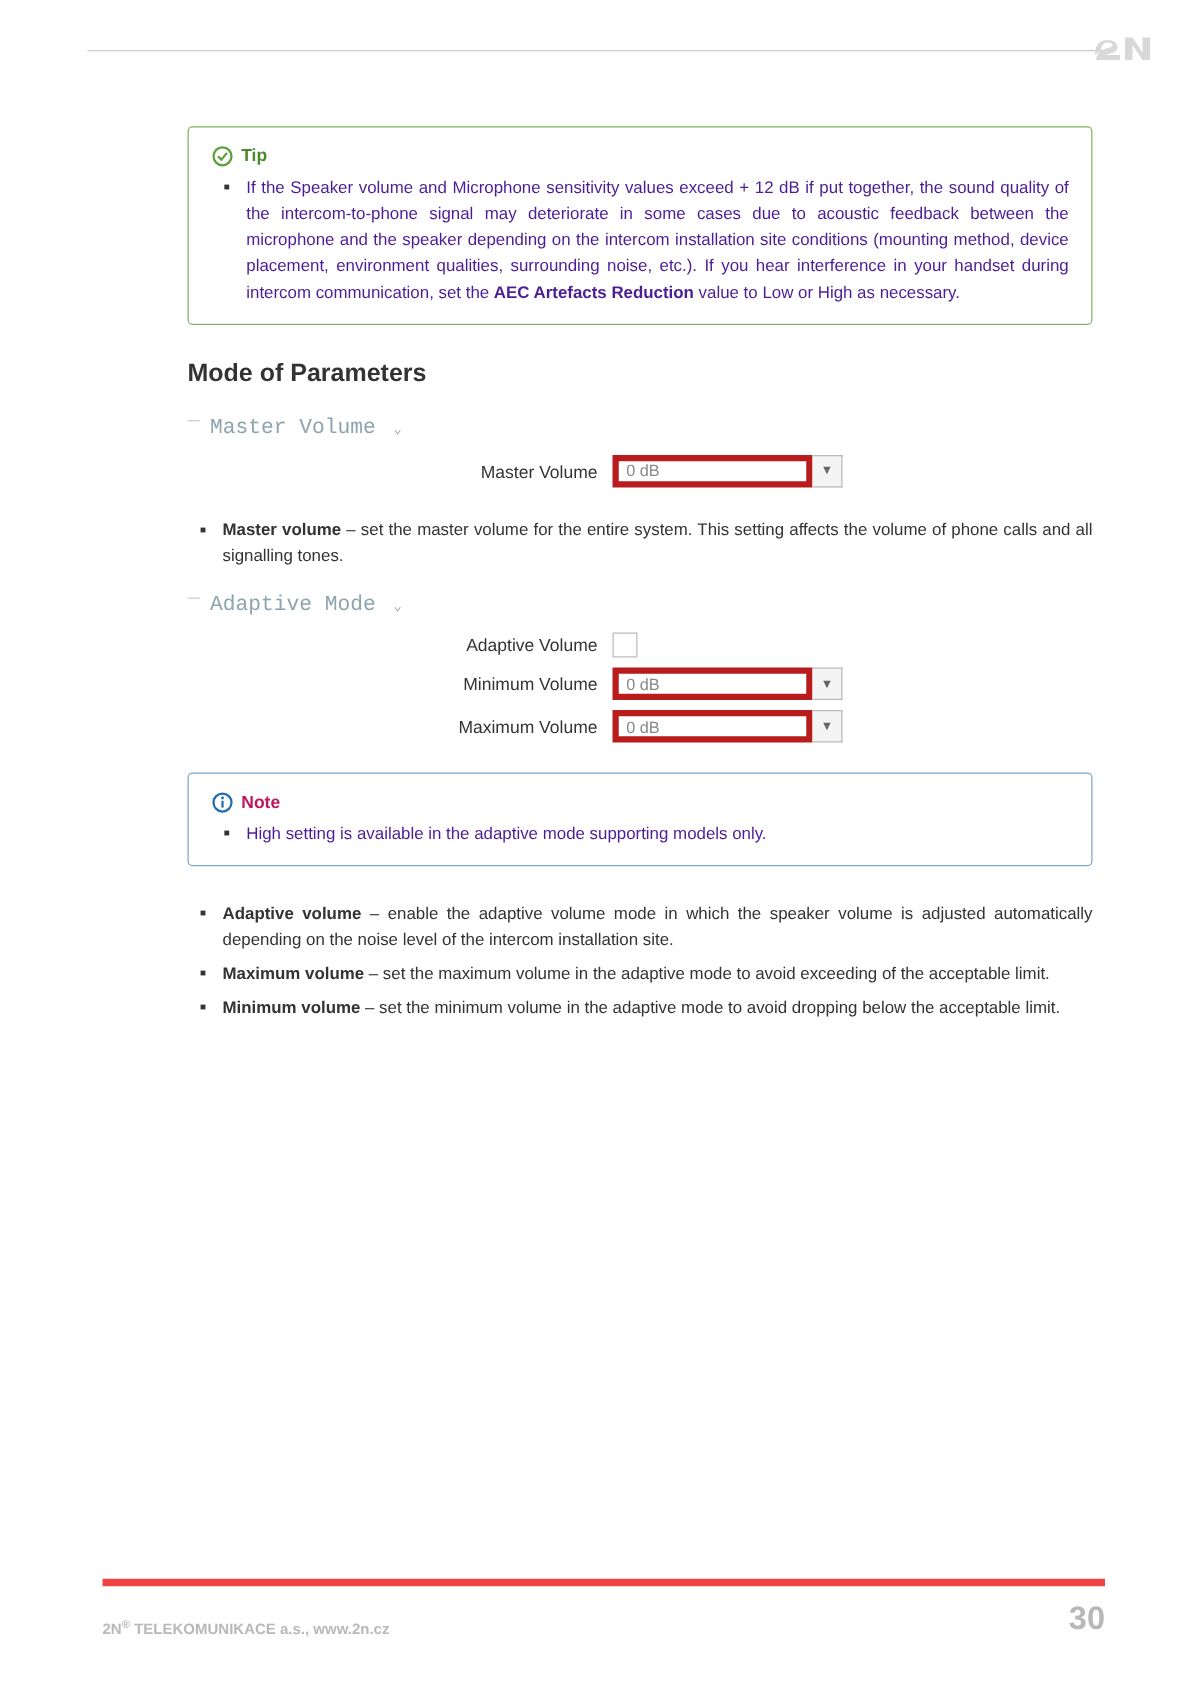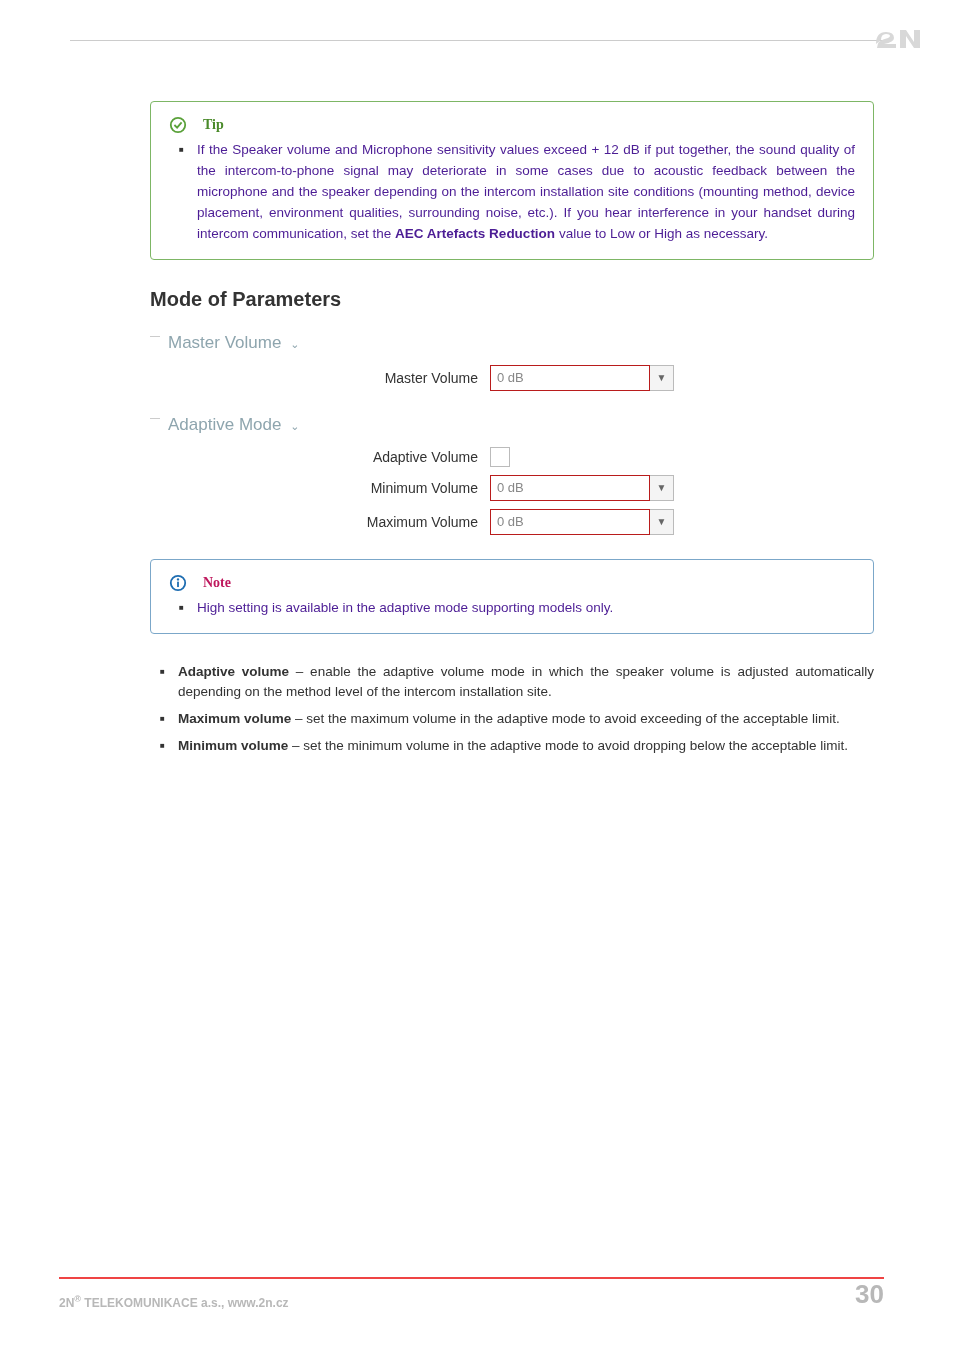--- a/index.html
+++ b/index.html
@@ -3,43 +3,43 @@
   <meta charset="utf-8">
   <style>
     * { margin:0; padding:0; box-sizing:border-box; }
     body { font-family:Verdana,Arial,sans-serif; background:#fff; width:954px; height:1350px; position:relative; color:#333; }
     .page { padding:40px 70px 0 70px; }
     .logo-corner { position:absolute; top:18px; right:30px; }
     .hr-line { border:none; border-top:1px solid #ccc; margin-bottom:60px; }
     .callout { border:1px solid; border-radius:4px; padding:14px 18px; margin:10px 0 28px 80px; margin-right:10px; }
     .callout.tip { border-color:#7db665; background:#fff; }
     .callout.note { border-color:#7ba7c9; background:#fff; }
-    .callout-head { display:flex; align-items:center; gap:16px; font-weight:bold; font-size:14px; margin-bottom:6px;font-family:Liberation Serif, serif; }
+    .callout-head { display:flex; align-items:flex-start; gap:6px; font-weight:bold; font-size:14px; margin-bottom:6px; }
     .callout-head.tip-h { color:#4a8a2a; }
     .callout-head.note-h { color:#be185d; }
     .callout-icon { width:18px; height:18px; flex-shrink:0; }
     .callout-body { font-size:13.5px; line-height:1.55; text-align:justify; color:#4c1d95; }
     .callout-body ul, .out-list { list-style:none; padding-left:28px; }
     .callout-body ul li::before, .out-list li::before { content:"■"; font-size:8px; color:#333; display:inline-block; width:18px; margin-left:-18px; vertical-align:2px; }
     h2.section { font-size:20px; font-weight:bold; margin:10px 0 22px 80px; font-family:Arial,sans-serif; }
     .group { margin:0 10px 24px 80px; }
-    .group-title { color:#8ea5ae; font-size:17px; font-weight:400; margin-bottom:12px; font-family:Liberation Sans, sans-serif; position:relative; padding-left:18px; }
+    .group-title { color:#8ea5ae; font-size:17px; font-weight:400; margin-bottom:12px; font-family:Liberation Mono, monospace; position:relative; padding-left:18px; }
     .group-title::before { content:""; position:absolute; left:0; top:3px; width:10px; height:2px; border-top:1px solid #ccc; }
     .group-title::after { content:""; position:absolute; left:0; top:3px; bottom:-2px; width:1px; }
     .caret { display:inline-block; margin-left:4px; font-size:11px; color:#8ea5ae; }
     .field-row { display:flex; align-items:center; margin:8px 0; }
     .field-label { width:340px; text-align:right; padding-right:12px; font-size:14px; color:#333; }
-    .field-input { border:1px solid #b91c1c; background:#fff; color:#888; font-size:13px; padding:4px 6px; width:160px; height:26px; }
+    .field-input { border:5px solid #b91c1c; background:#fff; color:#888; font-size:13px; padding:4px 6px; width:160px; height:26px; }
     .dd-wrap { display:flex; }
     .dd-btn { width:24px; height:26px; border:1px solid #bbb; border-left:none; background:#f4f4f4; display:flex; align-items:center; justify-content:center; color:#666; font-size:10px; }
     .out-list { margin:0 10px 20px 80px; font-size:13.5px; line-height:1.55; text-align:justify; }
     .out-list li { margin-bottom:6px; }
     .checkbox { width:20px; height:20px; border:1px solid #bbb; display:inline-block; }
     .bold { font-weight:bold; }
-    .footer { position:absolute; bottom:40px; left:59px; right:70px; display:flex; justify-content:space-between; align-items:flex-end; border-top:2px solid #ef4444; }
+    .footer { position:absolute; bottom:40px; left:82px; right:70px; display:flex; justify-content:space-between; align-items:flex-end; border-top:6px solid #ef4444; padding-top:10px; }
     .footer-left { font-size:12px; color:#b8b8b8; font-weight:bold; }
     .footer-right { font-size:26px; color:#b8b8b8; font-weight:bold; }
     .sup { font-size:9px; vertical-align:super; }
   </style>
 </head>
 <body>
 
 <div class="logo-corner">
   <svg width="52" height="34" viewBox="0 0 52 34">
     <rect x="0" y="0" width="52" height="34" rx="4" fill="none"></rect>
@@ -77,20 +77,23 @@
     </div>
     <div class="field-row">
       <div class="field-label">Master Volume</div>
       <div class="dd-wrap">
         <input class="field-input" readonly="" value="0 dB" style="">
         <div class="dd-btn">▼</div>
       </div>
     </div>
   </div>
 
+  <ul class="out-list">
+    <li><span class="bold">Master volume</span><span> – set the master volume for the entire system. This setting affects the volume of phone calls and all signalling tones.</span></li>
+  </ul>
 
   <div class="group">
     <div class="group-title">
       <span>Adaptive Mode</span>
       <span class="caret">⌄</span>
     </div>
     <div class="field-row">
       <div class="field-label">Adaptive Volume</div>
       <span class="checkbox"></span>
     </div>
@@ -122,21 +125,21 @@
       <span>Note</span>
     </div>
     <div class="callout-body">
       <ul>
           <li>High setting is available in the adaptive mode supporting models only.</li>
         </ul>
     </div>
   </div>
 
   <ul class="out-list" id="desc2-list">
-      <li><span class="bold">Adaptive volume</span><span> – enable the adaptive volume mode in which the speaker volume is adjusted automatically depending on the method level of the intercom installation site.</span></li>
+      <li><span class="bold">Adaptive volume</span><span> – enable the adaptive volume mode in which the speaker volume is adjusted automatically depending on the noise level of the intercom installation site.</span></li>
       <li><span class="bold">Maximum volume</span><span> – set the maximum volume in the adaptive mode to avoid exceeding of the acceptable limit.</span></li>
       <li><span class="bold">Minimum volume</span><span> – set the minimum volume in the adaptive mode to avoid dropping below the acceptable limit.</span></li>
     </ul>
 
 </div>
 
 <div class="footer">
   <div class="footer-left">
     <span>2N</span><span class="sup">®</span><span> TELEKOMUNIKACE a.s., www.2n.cz</span>
   </div>

